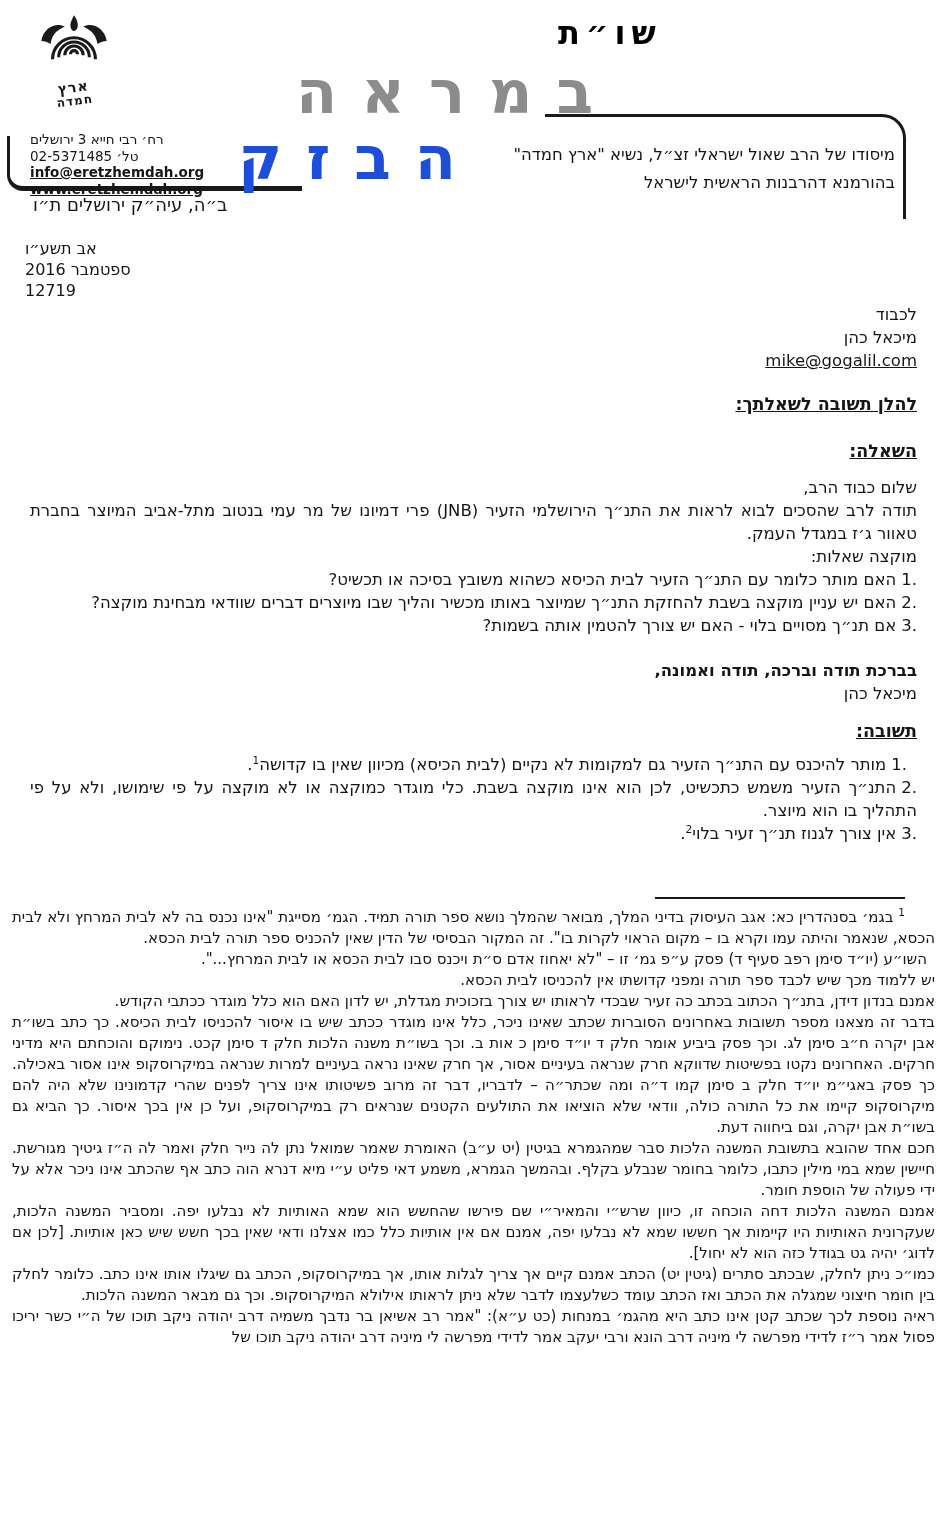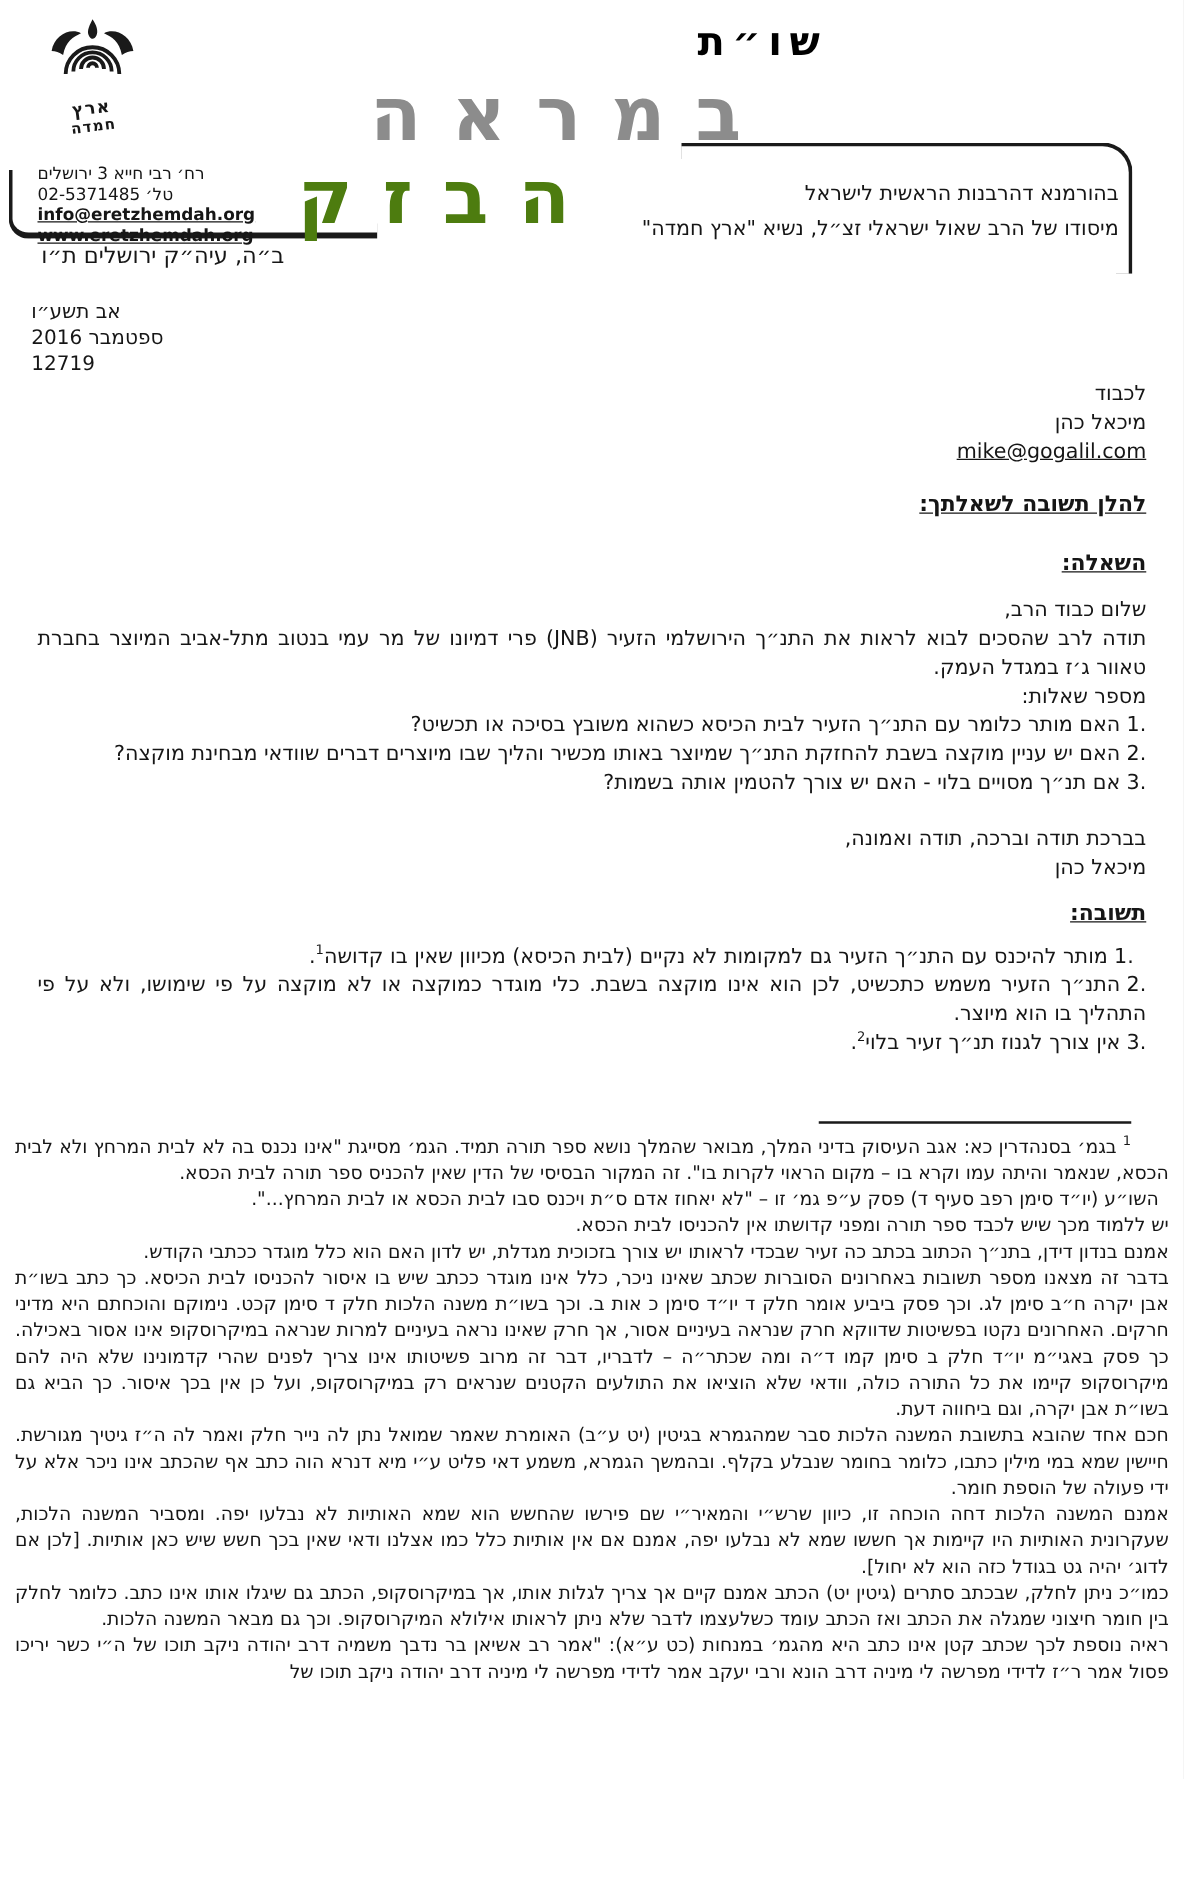--- a/index.html
+++ b/index.html
@@ -27,21 +27,21 @@
   .bracket {
     position:absolute; left:7px; top:136px; width:292px; height:50px;
     border-left:3px solid #1a1a1a; border-bottom:5px solid #1a1a1a;
     border-bottom-left-radius:16px;
   }
 
   .blessing { position:absolute; left:33px; top:194px; font-size:18px; }
 
   .title-top { position:absolute; left:558px; top:14px; font-size:32px; font-weight:bold; color:#000000; letter-spacing:6px; }
   .title-mid { position:absolute; left:296px; top:62px; font-size:60px; font-weight:bold; color:#8c8c8c; letter-spacing:24px; line-height:1; }
-  .title-bottom { position:absolute; left:238px; top:128px; font-size:60px; font-weight:bold; color:#4d7c0f; letter-spacing:24px; line-height:1; }
+  .title-bottom { position:absolute; left:238px; top:128px; font-size:60px; font-weight:bold; color:#1d4ed8; letter-spacing:24px; line-height:1; }
 
   .header-rule {
     position:absolute; left:545px; top:114px; width:358px; height:102px;
     border-top:3px solid #1a1a1a; border-right:3px solid #1a1a1a;
     border-top-right-radius:24px;
   }
   .subtitle { position:absolute; right:52px; top:141px; text-align:right; font-size:16.5px; line-height:28px; }
 
   
   .date-block { padding:4px 0 0 25px; text-align:left; font-size:16px; line-height:21px; }
@@ -51,21 +51,21 @@
   .addressee { margin-top:2px; text-align:right; }
   .addressee .email { text-decoration:underline; direction:ltr; unicode-bidi:embed; display:inline-block; }
 
   .heading { font-weight:bold; text-decoration:underline; font-size:17.5px; line-height:24px; margin:0; }
   .h-intro { margin-top:20px; }
   .h-question { margin-top:23px; }
   .h-answer { margin-top:14px; }
 
   .q-block { margin-top:13px; text-align:justify; }
   .num { direction:ltr; unicode-bidi:embed; margin-left:5px; }
-  .closing { margin-top:22px; }
+  .closing { margin-top:22px;font-weight:bold; }
 
   .a-list { margin-top:10px; text-align:justify; }
   .a-item.first { padding-right:10px; }
   sup { font-size:10.5px; line-height:0; }
 
   
   .footnotes { margin:52px 12px 0 12px; }
   .fn-sep { width:250px; border-top:2px solid #1a1a1a; margin-right:30px; margin-bottom:8px; }
   .fn { margin:0; font-size:15px; line-height:21px; text-align:justify; }
   .fn-indent1 { text-indent:30px; }
@@ -109,22 +109,22 @@
 
     <div class="blessing">ב״ה, עיה״ק ירושלים ת״ו</div>
 
     <div class="title-top">שו״ת</div>
     <div class="title-mid">במראה</div>
     <div class="title-bottom">הבזק</div>
 
     <div class="header-rule"></div>
 
     <div class="subtitle">
+      <div>מיסודו של הרב שאול ישראלי זצ״ל, נשיא "ארץ חמדה"</div>
       <div>בהורמנא דהרבנות הראשית לישראל</div>
-      <div>מיסודו של הרב שאול ישראלי זצ״ל, נשיא "ארץ חמדה"</div>
     </div>
 
   </header>
 
   <div class="date-block">
     <div>אב תשע״ו</div>
     <div>ספטמבר 2016</div>
     <div>12719</div>
   </div>
 
@@ -135,21 +135,21 @@
       <div>מיכאל כהן</div>
       <div><span class="email">mike@gogalil.com</span></div>
     </div>
 
     <div class="heading h-intro">להלן תשובה לשאלתך:</div>
     <div class="heading h-question">השאלה:</div>
 
     <div class="q-block">
       <div>שלום כבוד הרב,</div>
       <div>תודה לרב שהסכים לבוא לראות את התנ״ך הירושלמי הזעיר (JNB) פרי דמיונו של מר עמי בנטוב מתל-אביב המיוצר בחברת טאוור ג׳ז במגדל העמק.</div>
-      <div>מספר שאלות:</div>
+      <div>מוקצה שאלות:</div>
       <div class="q-item">
         <span class="num">1.</span><span>האם מותר כלומר עם התנ״ך הזעיר לבית הכיסא כשהוא משובץ בסיכה או תכשיט?</span>
       </div>
       <div class="q-item">
         <span class="num">2.</span><span>האם יש עניין מוקצה בשבת להחזקת התנ״ך שמיוצר באותו מכשיר והליך שבו מיוצרים דברים שוודאי מבחינת מוקצה?</span>
       </div>
       <div class="q-item">
         <span class="num">3.</span><span>אם תנ״ך מסויים בלוי - האם יש צורך להטמין אותה בשמות?</span>
       </div>
       <div class="closing">בברכת תודה וברכה, תודה ואמונה,</div>

